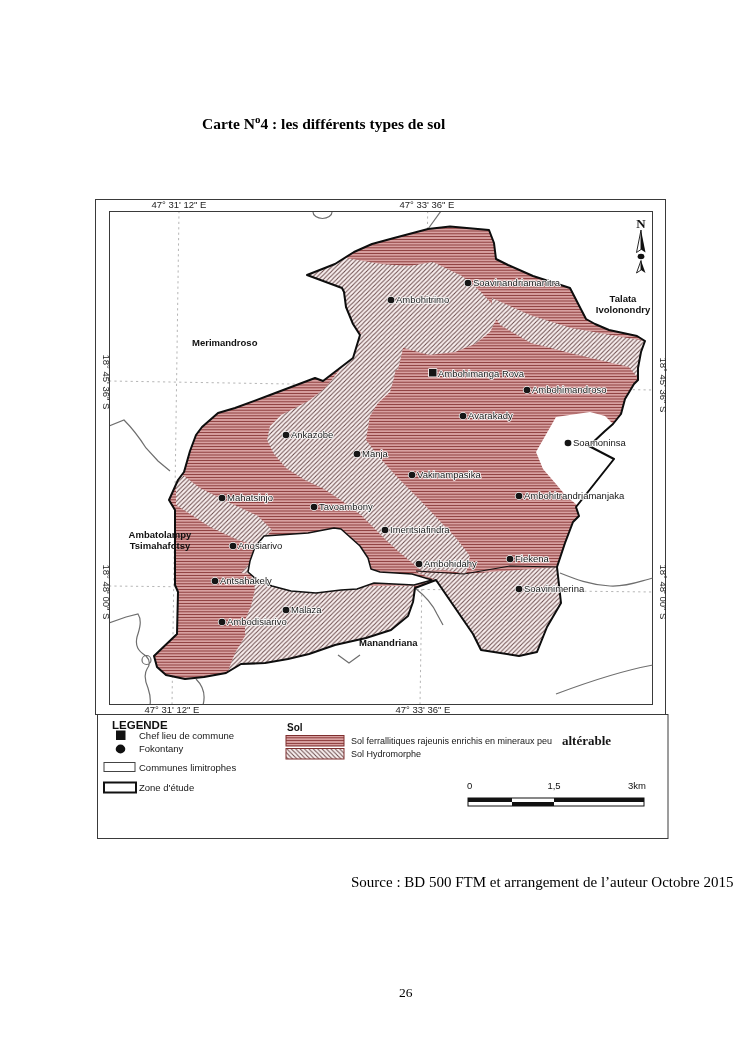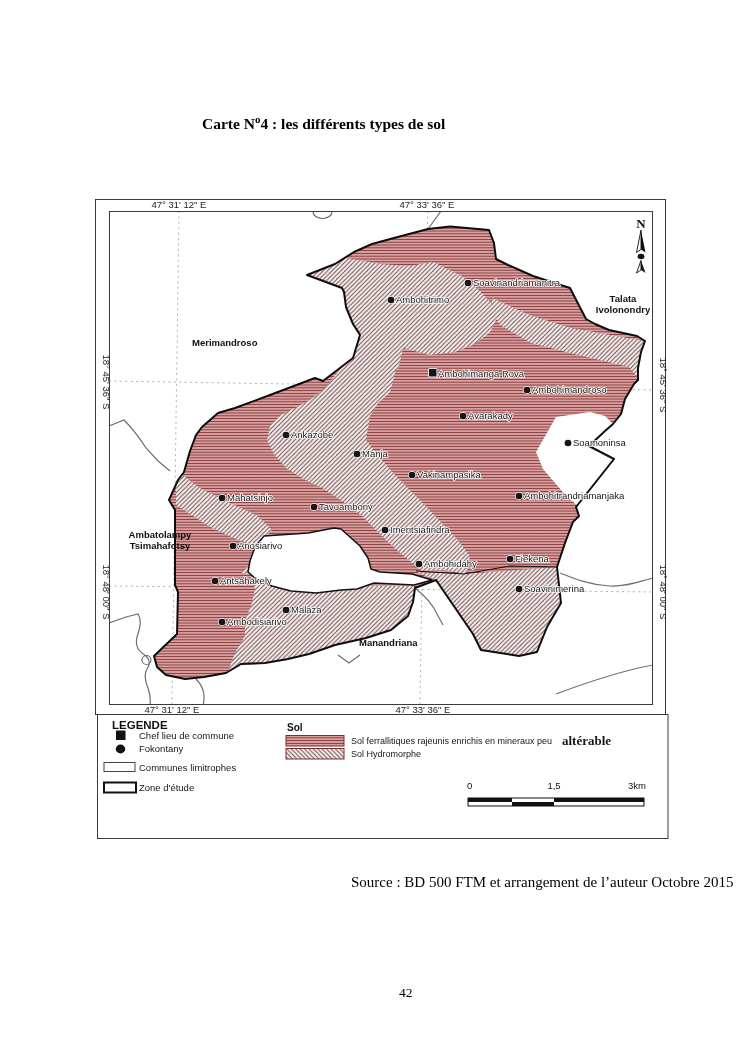--- a/index.html
+++ b/index.html
@@ -229,14 +229,14 @@
 <g>
   <rect x="468" y="798" width="176" height="8" fill="#fff" stroke="#111" stroke-width="1"></rect>
   <rect x="468" y="798" width="44" height="4" fill="#111"></rect>
   <rect x="512" y="802" width="42" height="4" fill="#111"></rect>
   <rect x="554" y="798" width="90" height="4" fill="#111"></rect>
 </g>
 </svg>
 
 <div class="ser" style="position:absolute;left:351px;top:874px;font-size:15px;color:#000;">Source&nbsp;: BD 500 FTM et arrangement de l’auteur Octobre 2015</div>
 
-<div class="ser" style="position:absolute;left:399px;top:985px;font-size:13.5px;color:#000;">42</div>
+<div class="ser" style="position:absolute;left:399px;top:985px;font-size:13.5px;color:#000;">26</div>
 </div>
 
 </body></html>

